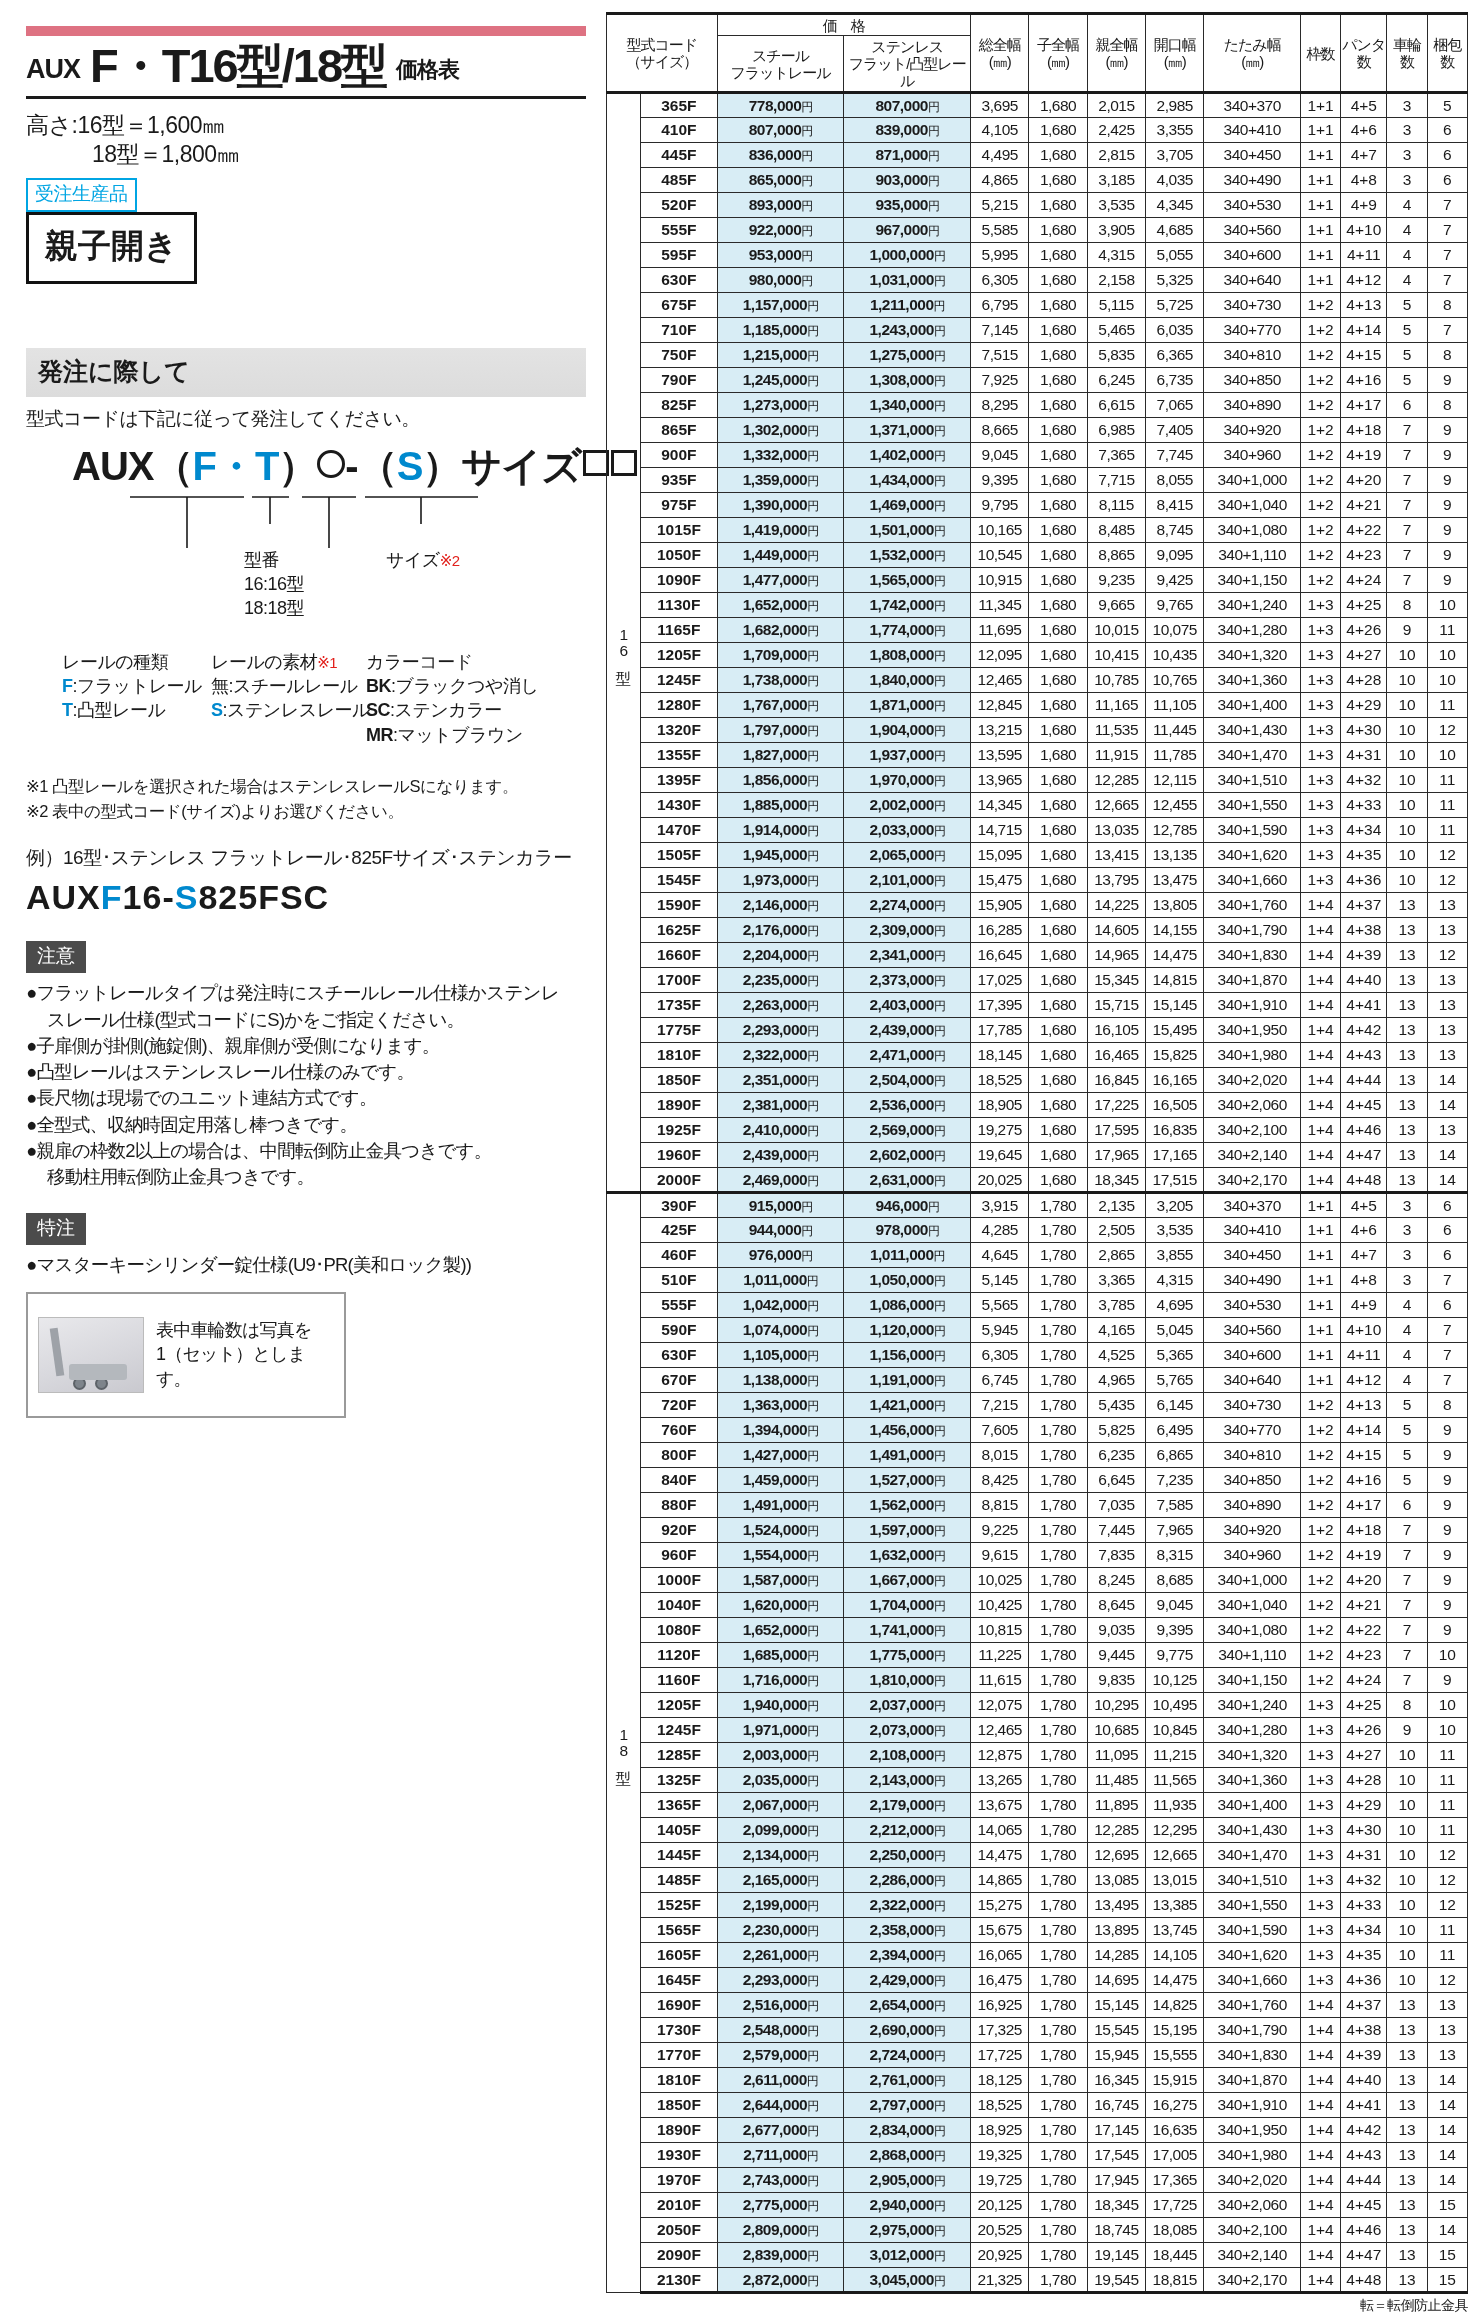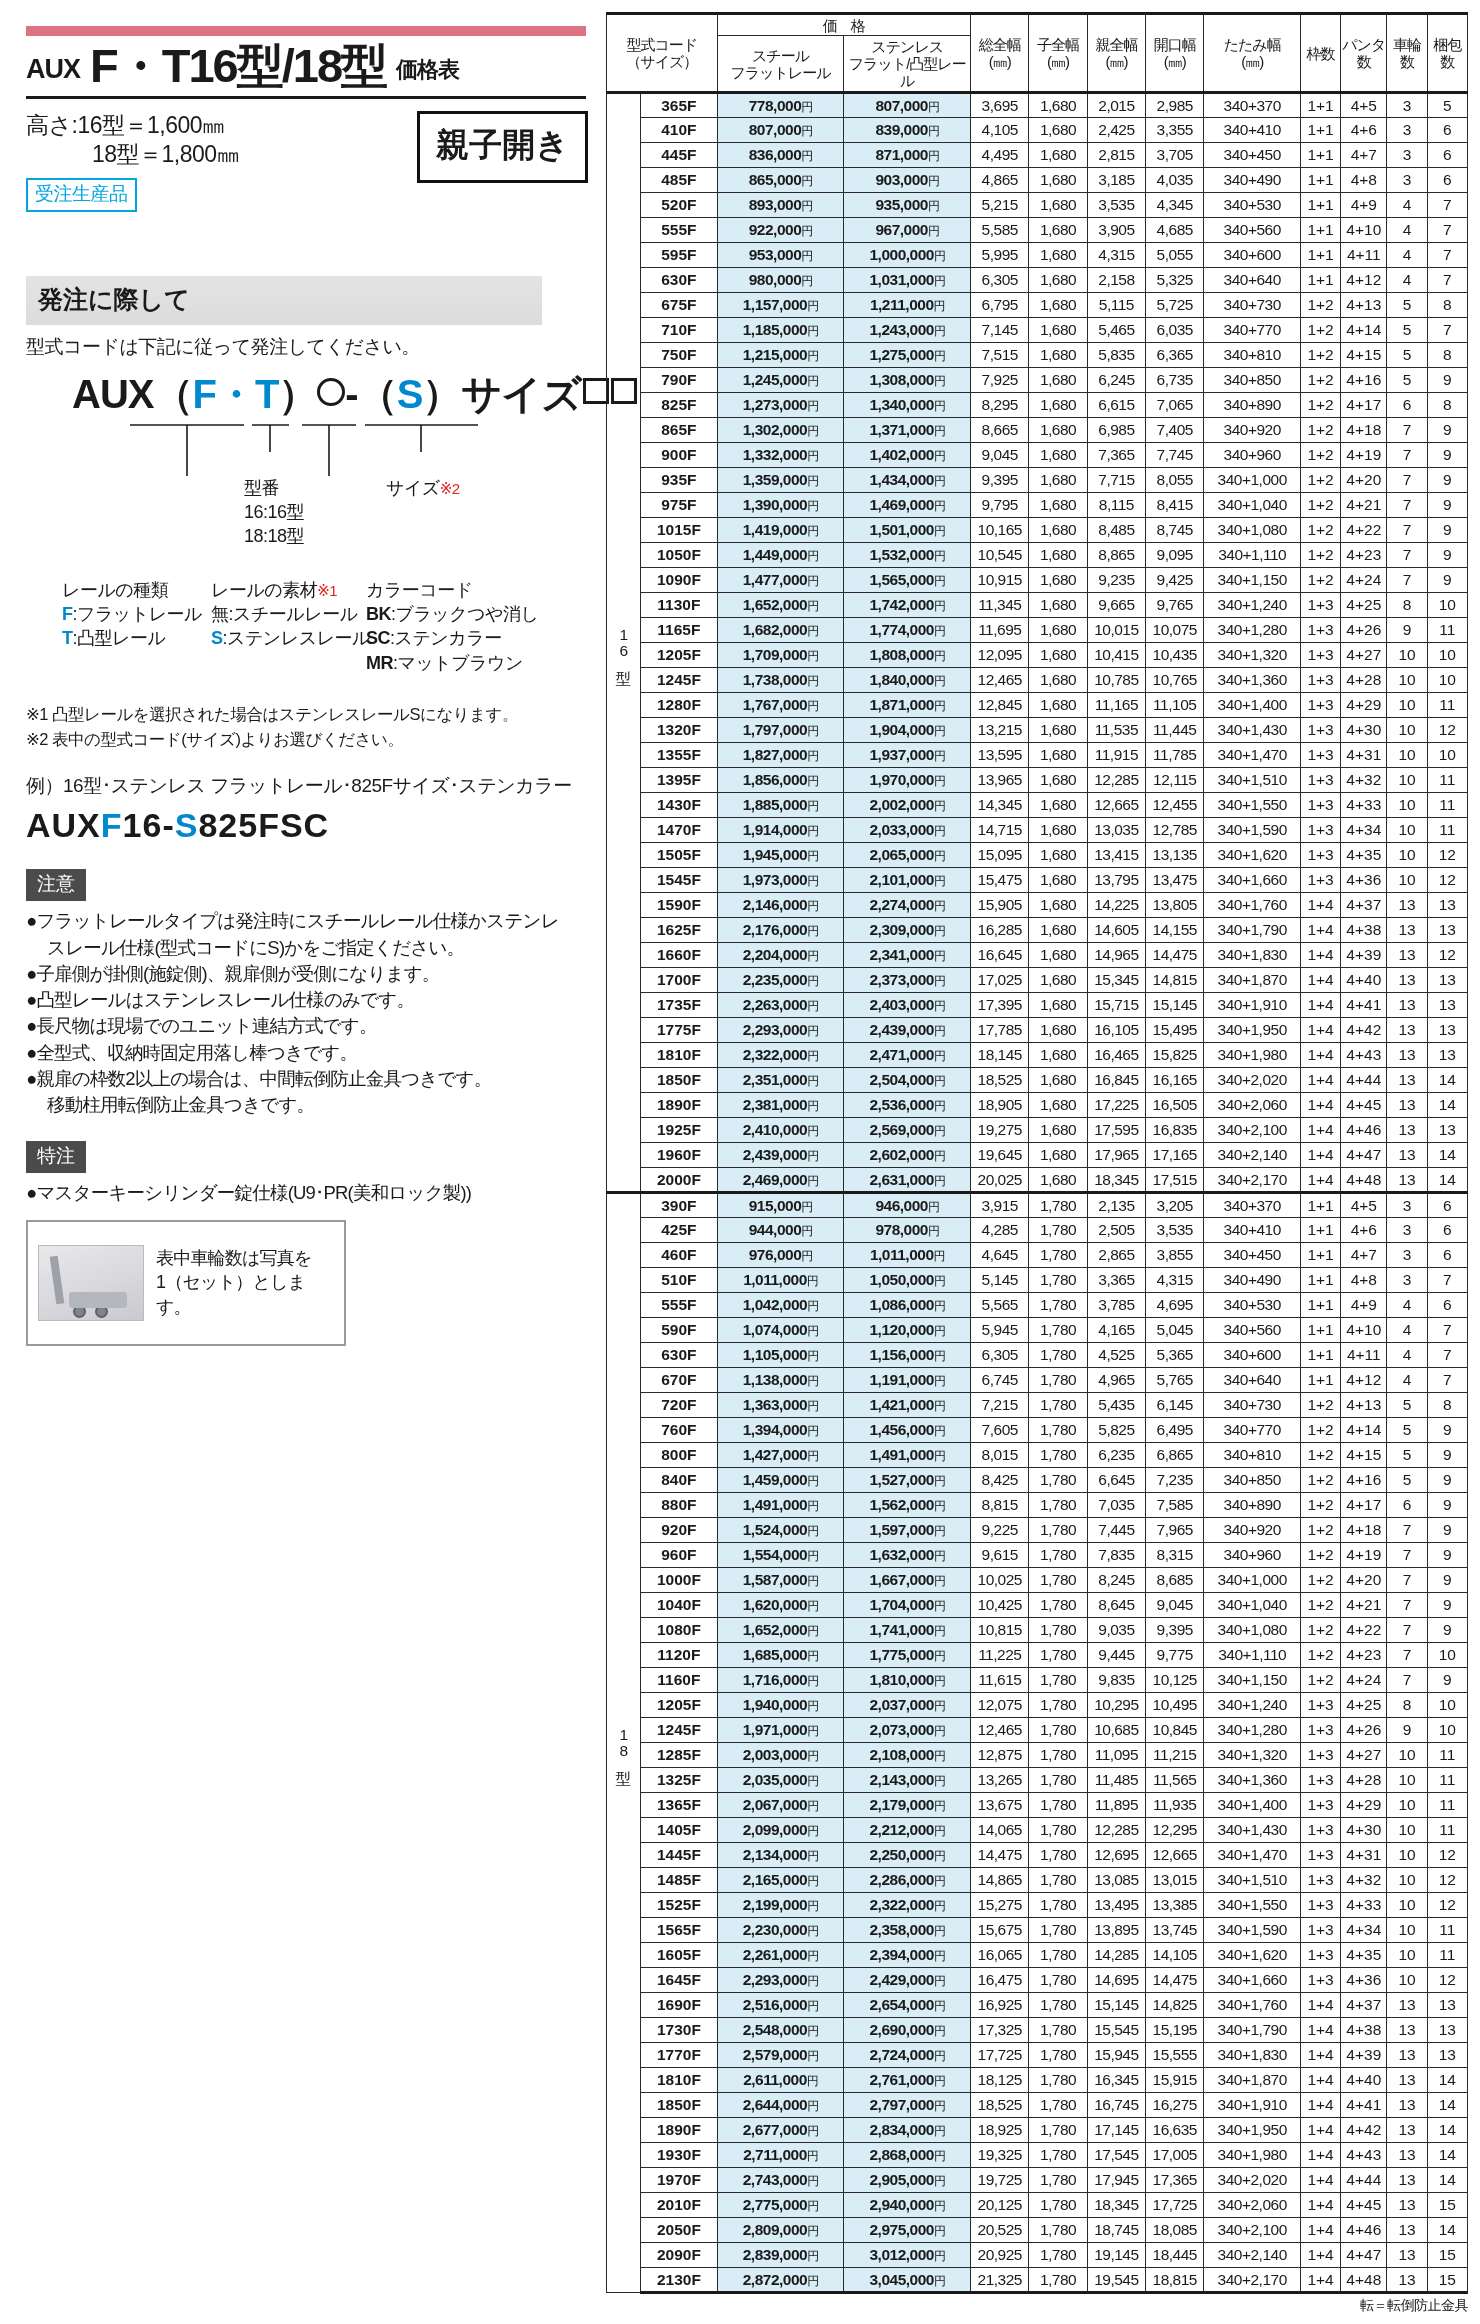--- a/index.html
+++ b/index.html
@@ -22,39 +22,39 @@
   .pink-rule {
     width: 560px; height: 10px; background: #de7282;
     margin-bottom: 6px;
   }
   .title-row { display: flex; align-items: flex-end; gap: 10px; }
   .title-aux { font-size: 27px; font-weight: 700; letter-spacing: -1px; padding-bottom: 4px; }
   .title-main { font-size: 47px; font-weight: 700; letter-spacing: -2px; line-height: 1; }
   .title-sub { font-size: 22px; font-weight: 700; padding-bottom: 4px; letter-spacing: -1px; }
   .black-rule { width: 560px; height: 3px; background: #1a1a1a; margin-top: 7px; }
 
-  .spec-block { display: flex; justify-content: space-between; align-items: flex-start; margin-top: 12px; }
+  .spec-block { display: flex; justify-content: space-between; align-items: flex-start; margin-top: 12px; flex-direction: column; }
   .heights { font-size: 23px; line-height: 1.28; letter-spacing: -0.5px; }
   .heights .indent { padding-left: 66px; display: block; }
   .made-to-order {
     display: inline-block; margin-top: 8px;
     border: 2px solid #00a5e3; color: #00a5e3;
     font-size: 19px; font-weight: 500;
     padding: 1px 7px 3px 7px; letter-spacing: -0.5px;
   }
   .oyako-box {
     border: 3px solid #111; font-size: 33px; font-weight: 700;
     padding: 9px 16px 12px 16px; letter-spacing: 0px; white-space: nowrap;
   }
 
   
   .section-hd {
     background: linear-gradient(to bottom, #e3e3e3, #dcdcdc);
     font-size: 25px; font-weight: 700; letter-spacing: 0px;
-    padding: 7px 12px 9px 12px; width: 516px; margin-top: 64px;
+    padding: 7px 12px 9px 12px; width: 560px; margin-top: 64px;
   }
   .lead-text { font-size: 19px; margin-top: 9px; letter-spacing: -0.5px; }
 
   .code-formula {
     font-size: 40px; font-weight: 700; letter-spacing: -1px;
     margin-top: 7px; white-space: nowrap; margin-left: 46px;
   }
   .cy { color: #0089ce; }
   .sq { display: inline-block; width: 26px; height: 26px; border: 3px solid #1a1a1a; vertical-align: 4px; margin-left: 2px; }
   .circ { display: inline-block; width: 28px; height: 28px; border: 3px solid #1a1a1a; border-radius: 50%; vertical-align: 2px; }

